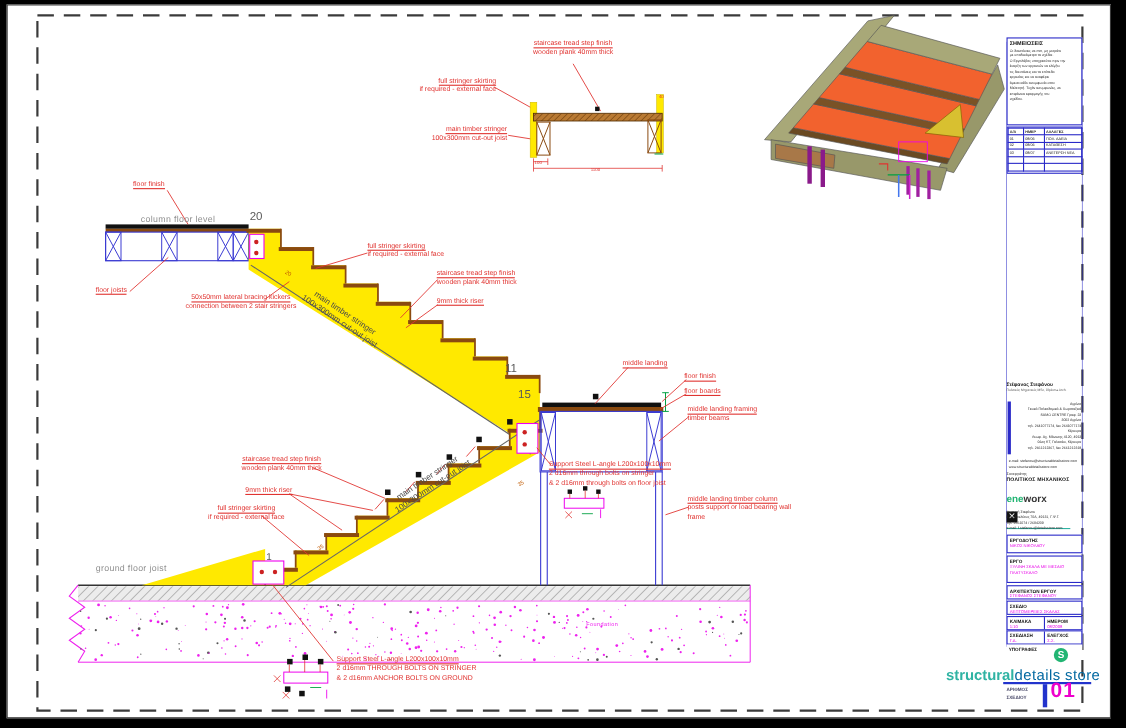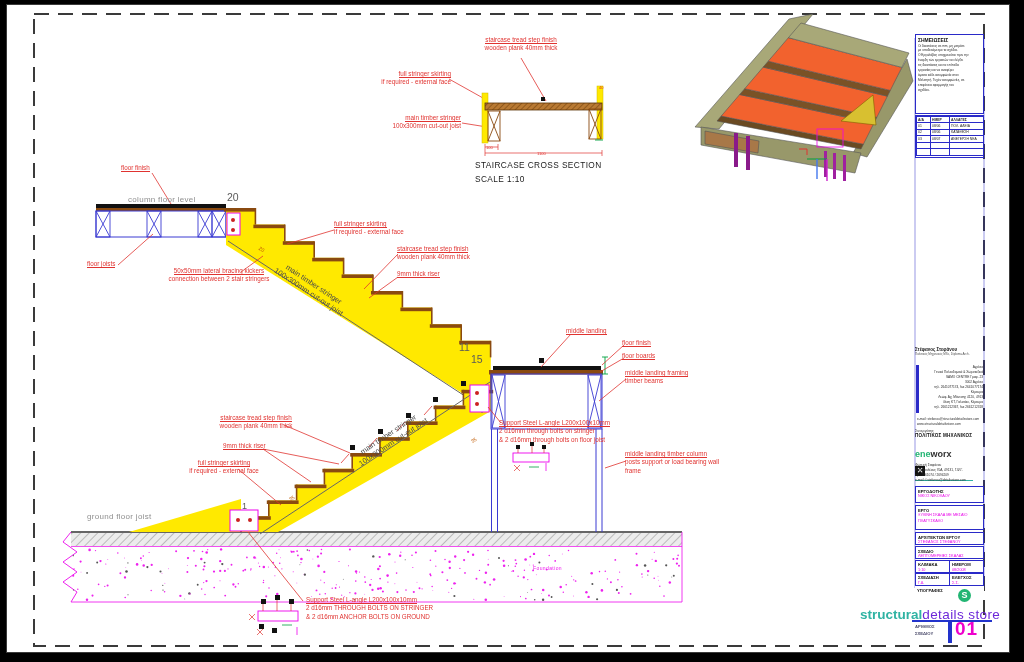--- a/index.html
+++ b/index.html
@@ -24,21 +24,21 @@
   .tbh{font-size:4.2px;font-weight:bold;color:#101010;line-height:1.4;}
   .tbv{font-size:3.8px;color:#e800e8;line-height:1.5;}
   .tiny{font-size:3.2px;line-height:1.55;color:#2a2a2a;}
   .revtbl{display:table;width:100%;border-collapse:collapse;}
   .revrow{display:table-row;}
   .revcell{display:table-cell;border:0.5px solid #2a2ac8;font-size:3.4px;color:#222;
            padding:0.5px 1px;line-height:1.3;}
   .revhead{font-weight:bold;}
   .brandword{position:absolute;left:853px;top:600px;width:132px;text-align:right;white-space:nowrap;}
   .brand1{color:#2fb3a3;font-weight:bold;font-size:13.5px;}
-  .brand2{color:#6d28d9;font-size:13.5px;letter-spacing:.4px;}
+  .brand2{color:#0369a1;font-size:13.5px;letter-spacing:.4px;}
   .smark{position:absolute;left:951px;top:584px;width:13px;height:13px;border-radius:50%;
          background:#22b573;color:#fff;font-size:9px;font-weight:bold;text-align:center;line-height:13px;}
   .numlab{position:absolute;left:908px;top:619px;font-size:4.2px;font-weight:bold;color:#4a4a6a;line-height:1.6;}
   .bignum{position:absolute;left:948px;top:613px;color:#ee00cc;font-size:19px;font-weight:bold;letter-spacing:1px;}
   .vbar{position:absolute;left:941px;top:617px;width:3.5px;height:21px;background:#2233cc;}
   .topline{position:absolute;left:905px;top:615px;width:80px;height:1.5px;background:#2233cc;}
 </style>
 </head>
 <body>
 
@@ -634,24 +634,20 @@
   <div><span class="u">full stringer skirting</span></div>
   <div>if required - external face</div>
 </div>
 <div class="lbl rgt" style="left:352px;top:109px;width:102px;">
   <div><span class="u">main timber stringer</span></div>
   <div>100x300mm cut-out joist</div>
 </div>
 <div class="lbl" style="left:479px;top:140px;font-size:4px;">100</div>
 <div class="lbl" style="left:530px;top:146px;font-size:4px;">1100</div>
 <div class="lbl" style="left:592px;top:80px;font-size:4px;">40</div>
-<div class="cstitle" style="left:468px;top:154px;">
-  <div>STAIRCASE CROSS SECTION</div>
-  <div>SCALE 1:10</div>
-</div>
 
 <div class="glab" style="left:121px;top:190px;">column floor level</div>
 <div class="snum" style="left:220px;top:186px;">20</div>
 <div class="lbl" style="left:114px;top:159px;"><span class="u">floor finish</span></div>
 <div class="lbl" style="left:80px;top:255px;"><span class="u">floor joists</span></div>
 <div class="lbl ctr" style="left:132px;top:262px;width:160px;">
   <div><span class="u">50x50mm lateral bracing kickers</span></div>
   <div>connection between 2 stair stringers</div>
 </div>
 <div class="lbl" style="left:327px;top:215px;">
@@ -662,21 +658,21 @@
   <div><span class="u">staircase tread step finish</span></div>
   <div>wooden plank 40mm thick</div>
 </div>
 <div class="lbl" style="left:390px;top:265px;"><span class="u">9mm thick riser</span></div>
 <div class="rot" style="left:234px;top:274px;width:140px;transform:rotate(33.5deg);">
   <div>main timber stringer</div>
   <div>100x300mm cut-out joist</div>
 </div>
 <div class="omark" style="left:252px;top:241px;transform:rotate(33deg);">20</div>
 
-<div class="snum" style="left:452px;top:336px;">11</div>
+<div class="snum" style="left:452px;top:324px;">11</div>
 <div class="snum" style="left:464px;top:348px;">15</div>
 <div class="lbl" style="left:559px;top:322px;"><span class="u">middle landing</span></div>
 <div class="lbl" style="left:615px;top:334px;"><span class="u">floor finish</span></div>
 <div class="lbl" style="left:615px;top:347px;"><span class="u">floor boards</span></div>
 <div class="lbl" style="left:618px;top:364px;">
   <div><span class="u">middle landing framing</span></div>
   <div>timber beams</div>
 </div>
 <div class="lbl" style="left:492px;top:414px;">
   <div><span class="u">Support Steel L-angle L200x100x10mm</span></div>

